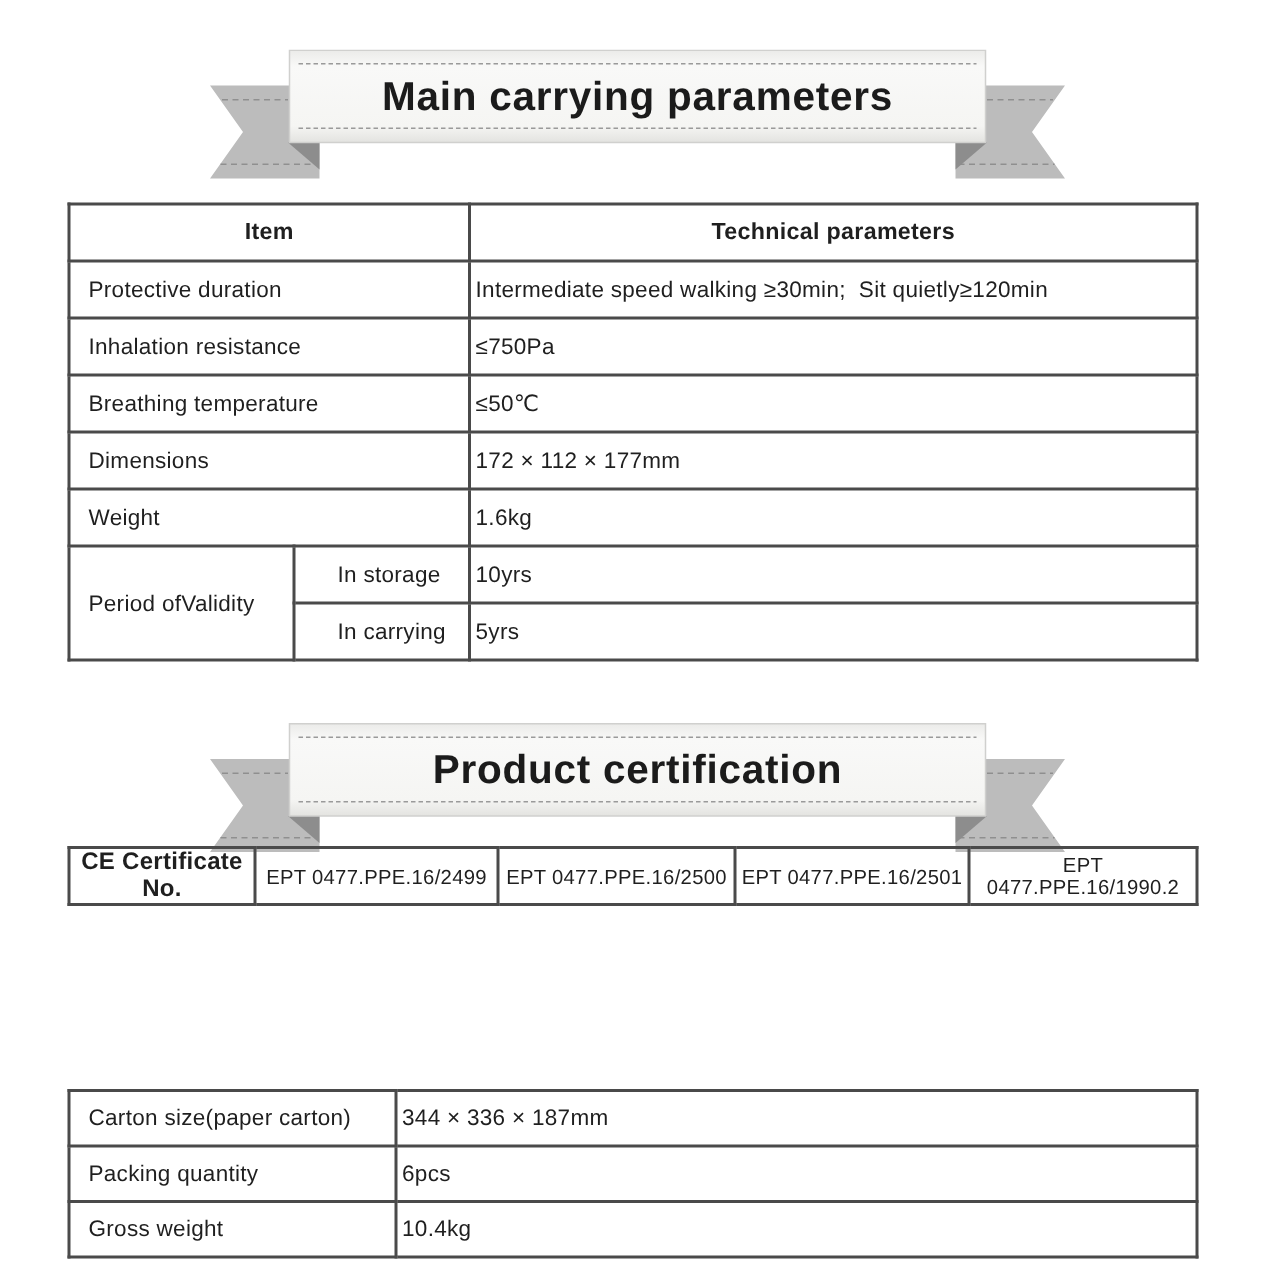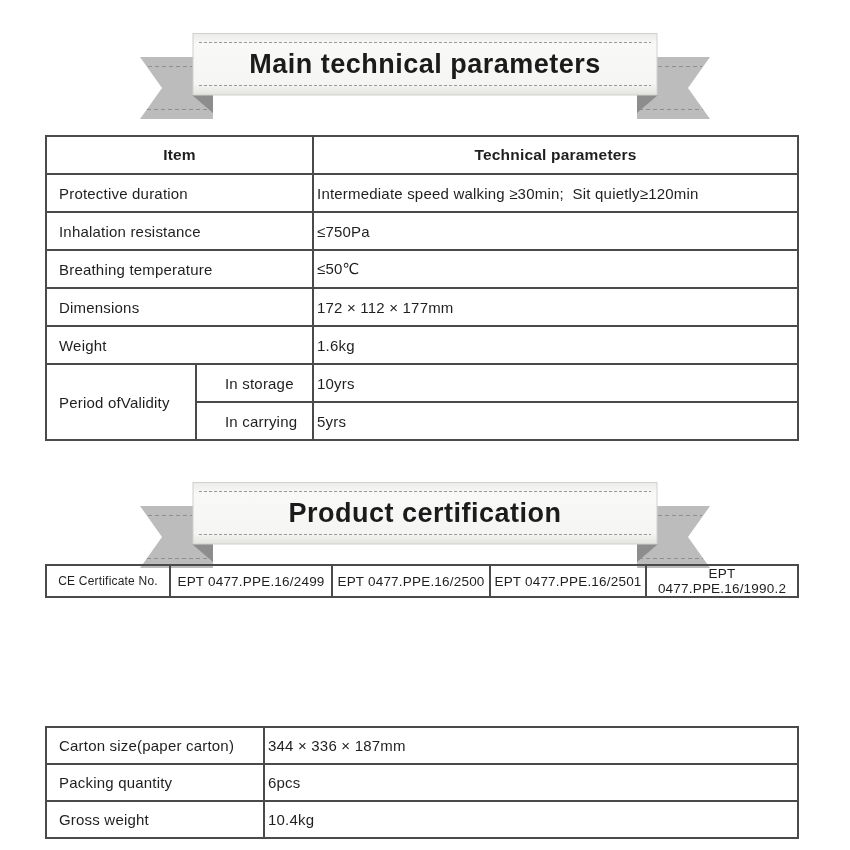--- a/index.html
+++ b/index.html
@@ -32,21 +32,21 @@
   .t1 { left: 45px; top: 135px; width: 752px; }
   .t1 tr { height: 38px; }
   .t1 .hdr td { text-align: center; font-weight: bold; font-size: 15.5px; }
   .lbl { padding-left: 12px; }
   .sub { padding-left: 28px; }
   .val { padding-left: 3px; }
 
   .t2 { left: 45px; top: 564px; width: 752px; }
   .t2 tr { height: 32px; }
   .t2 td { text-align: center; font-size: 13.5px; padding: 0 2px; }
-  .t2 .lead { font-weight: normal; font-size: 12px; }
+  .t2 .lead { font-weight: bold; font-size: 16px; }
 
   .t3 { left: 45px; top: 726px; width: 752px; }
   .t3 tr { height: 37px; }
 </style>
 </head>
 <body>
 
 <div class="page">
 
   <svg width="0" height="0" style="position:absolute">
@@ -67,21 +67,21 @@
       <line x1="13" y1="33.5" x2="57" y2="33.5" stroke="#8f8f8f" stroke-width="1" stroke-dasharray="4 3"></line>
       <line x1="12" y1="76.5" x2="76" y2="76.5" stroke="#8f8f8f" stroke-width="1" stroke-dasharray="4 3"></line>
       <line x1="523" y1="33.5" x2="567" y2="33.5" stroke="#8f8f8f" stroke-width="1" stroke-dasharray="4 3"></line>
       <line x1="504" y1="76.5" x2="568" y2="76.5" stroke="#8f8f8f" stroke-width="1" stroke-dasharray="4 3"></line>
       <polygon points="57,62 78,62 78,80" fill="#8d8d8d"></polygon>
       <polygon points="523,62 502,62 502,80" fill="#8d8d8d"></polygon>
       <rect x="58" y="0.5" width="464" height="61.5" fill="url(#ribbonGrad)" stroke="#d0d0ce" stroke-width="1"></rect>
       <line x1="64" y1="9.5" x2="516" y2="9.5" stroke="#9a9a9a" stroke-width="1" stroke-dasharray="3 2"></line>
       <line x1="64" y1="52.5" x2="516" y2="52.5" stroke="#9a9a9a" stroke-width="1" stroke-dasharray="3 2"></line>
     </svg>
-    <div class="ribbon-title">Main technical parameters</div>
+    <div class="ribbon-title">Main carrying parameters</div>
   </div>
 
   <table class="t1">
     <colgroup>
         <col style="width:150px">
         <col style="width:117px">
         <col style="width:485px">
       </colgroup>
     <tbody>
         <tr class="hdr">

